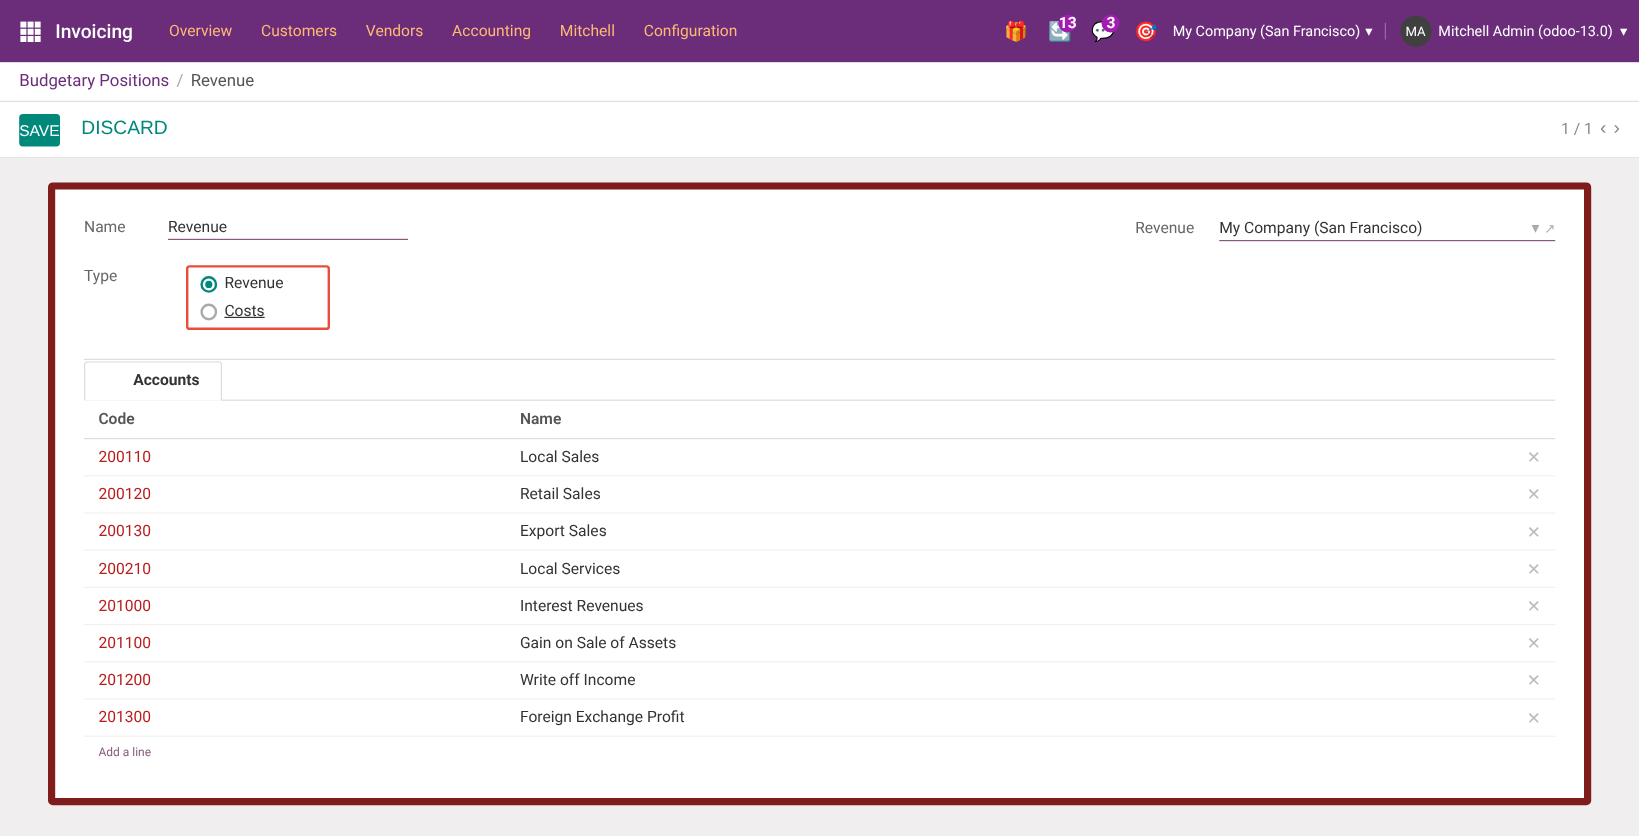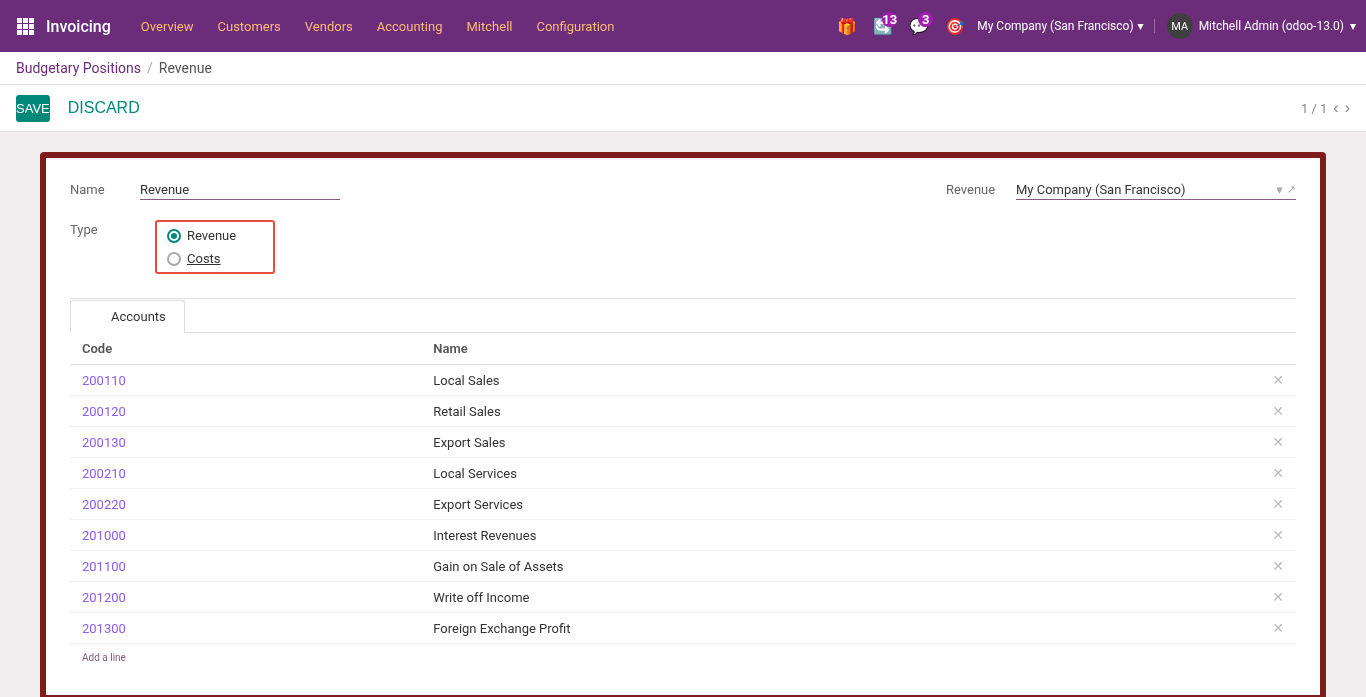--- a/index.html
+++ b/index.html
@@ -208,21 +208,21 @@
       cursor: pointer;
       border: 1px solid #ddd;
       border-bottom: none;
       background: #fff;
       color: #333;
       border-radius: 3px 3px 0 0;
       position: relative; bottom: -1px;
     }
     .tab-item.active {
       border-bottom: 1px solid #fff;
-      font-weight: 400;
+      font-weight: 700;
       padding-left: 40px;
     }
 
     
     .accounts-table {
       width: 100%;
       border-top: 1px solid #ddd;
       border-collapse: collapse;
       margin-top: 0;
     }
@@ -232,21 +232,21 @@
       font-size: 13px;
       color: #555;
       font-weight: 600;
       border-bottom: 1px solid #ddd;
     }
     .accounts-table td {
       padding: 7px 12px;
       font-size: 13px;
       border-bottom: 1px solid #f0f0f0;
     }
-    .code-link { color: #8b5cf6; cursor: pointer; }
+    .code-link { color: #b91c1c; cursor: pointer; }
     .remove-btn {
       color: #bbb;
       cursor: pointer;
       font-size: 14px;
       float: right;
       background: none; border: none;
     }
     .add-line-link {
       color: #875a7b; cursor: pointer;
       font-size: 10px; padding: 8px 12px;
@@ -389,27 +389,20 @@
       </td>
     </tr>
             <tr>
       <td class="code-link">200210</td>
       <td>Local Services</td>
       <td>
         <button class="remove-btn">✕</button>
       </td>
     </tr>
             <tr>
-      <td class="code-link">200220</td>
-      <td>Export Services</td>
-      <td>
-        <button class="remove-btn">✕</button>
-      </td>
-    </tr>
-            <tr>
       <td class="code-link">201000</td>
       <td>Interest Revenues</td>
       <td>
         <button class="remove-btn">✕</button>
       </td>
     </tr>
             <tr>
       <td class="code-link">201100</td>
       <td>Gain on Sale of Assets</td>
       <td>

